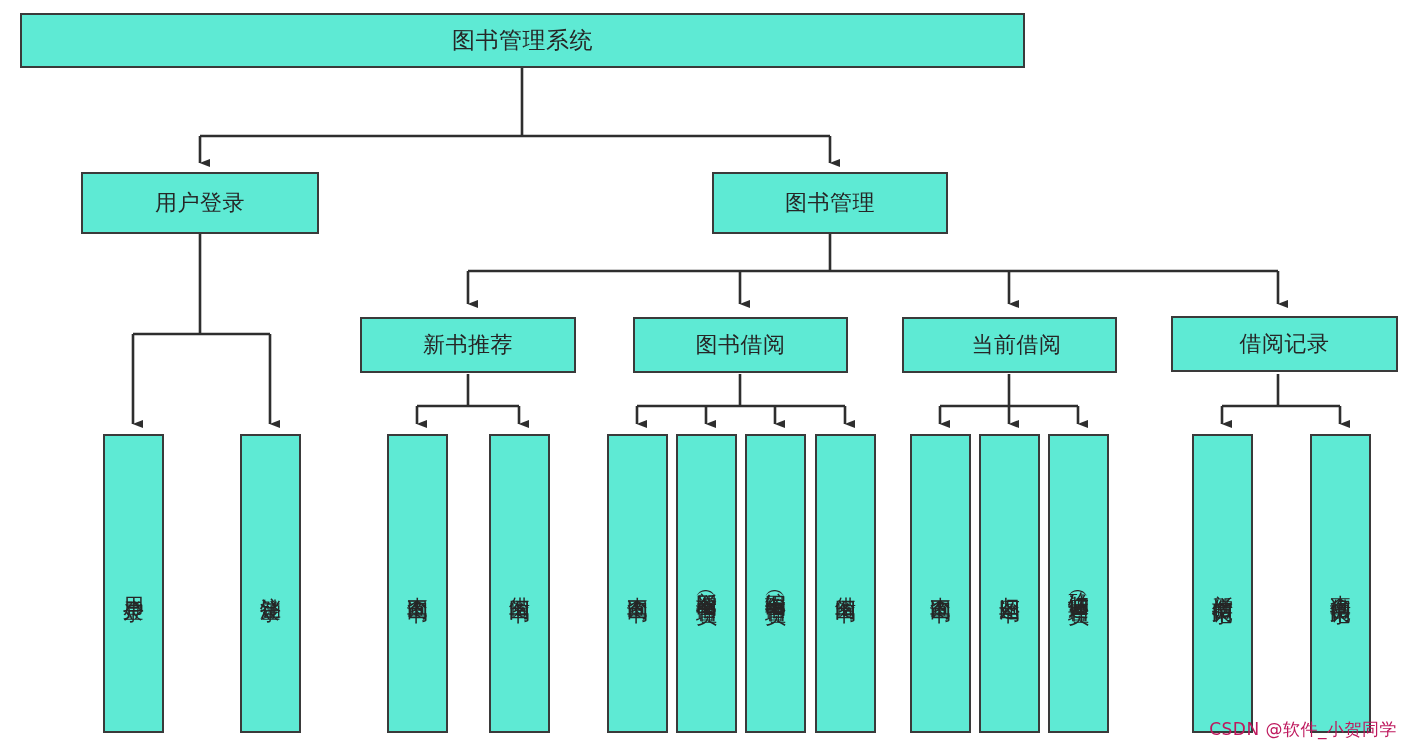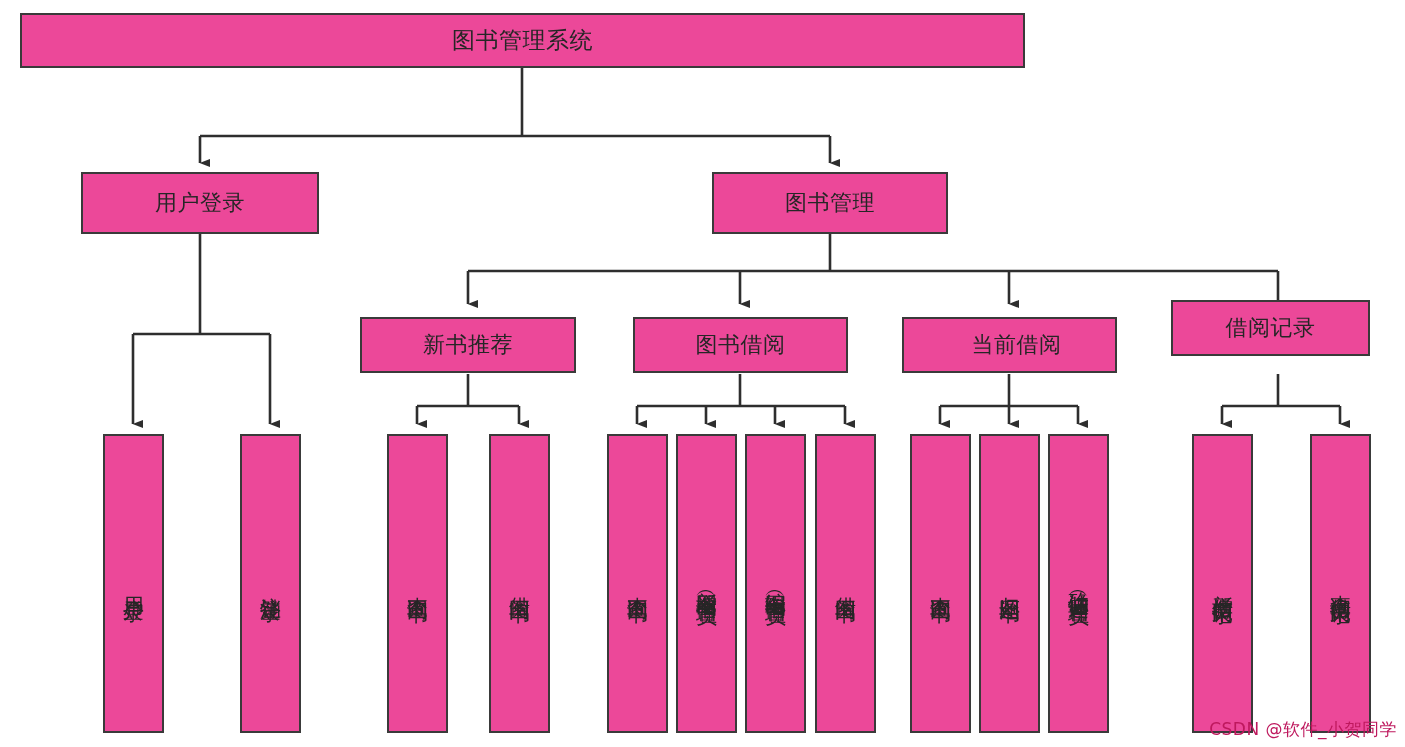--- a/index.html
+++ b/index.html
@@ -24,21 +24,21 @@
     position: absolute;
     left: 0;
     top: 0;
     width: 1405px;
     height: 747px;
     display: block;
   }
   .node-box {
     position: absolute;
     box-sizing: border-box;
-    background: #ec4899;
+    background: #5eead4;
     border: 2px solid #3a3a3a;
     display: flex;
     align-items: center;
     justify-content: center;
     overflow: hidden;
   }
   .node-label-h {
     font-size: 22px;
     color: #262626;
     line-height: 1.15;
@@ -143,21 +143,21 @@
   </div>
 
   <div class="node-box" style="left:633px; top:317px; width:215px; height:56px;font-family:Liberation Serif, serif;">
     <span class="node-label-h">图书借阅</span>
   </div>
 
   <div class="node-box" style="left:902px; top:317px; width:215px; height:56px;padding-left:14px;">
     <span class="node-label-h">当前借阅</span>
   </div>
 
-  <div class="node-box" style="left:1171px; top:300px; width:199px; height:56px;">
+  <div class="node-box" style="left:1171px; top:316px; width:227px; height:56px;">
     <span class="node-label-h">借阅记录</span>
   </div>
 
   <div class="node-box" style="left:103px; top:434px; width:61px; height:299px;">
     <span class="node-label-v">用户登录</span>
   </div>
 
   <div class="node-box" style="left:240px; top:434px; width:61px; height:299px;">
     <span class="node-label-v">注销登录</span>
   </div>

